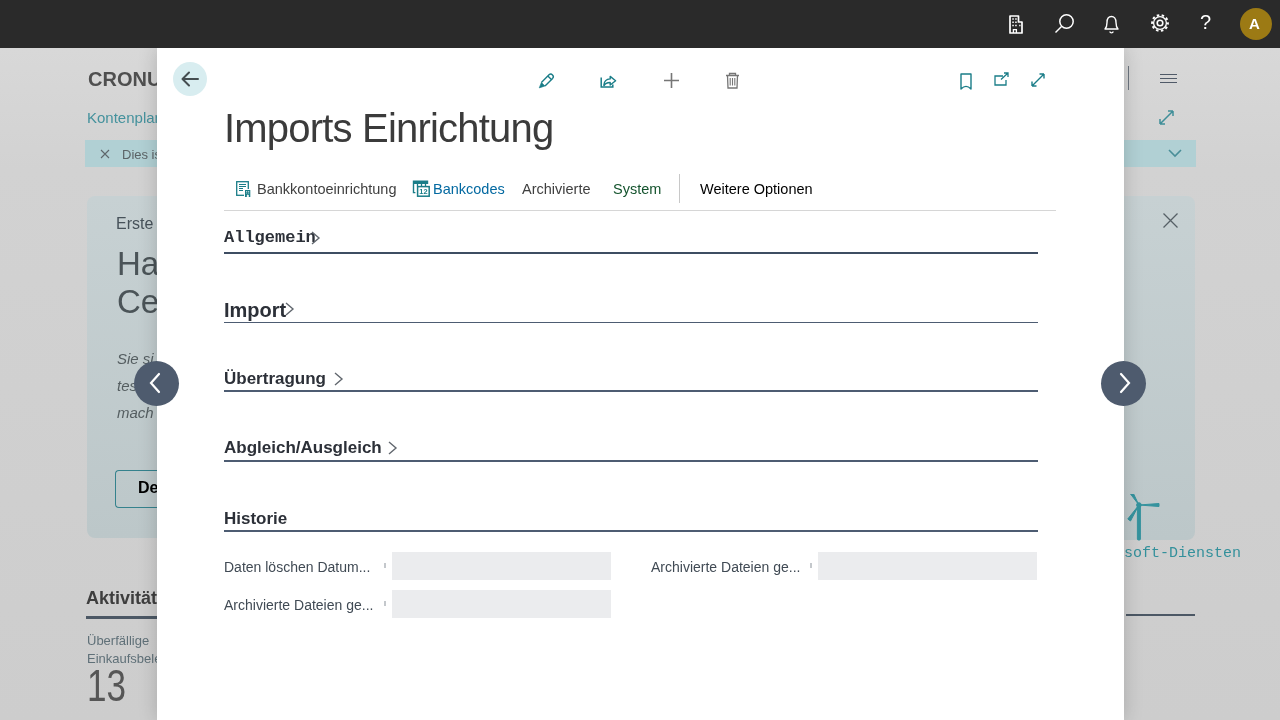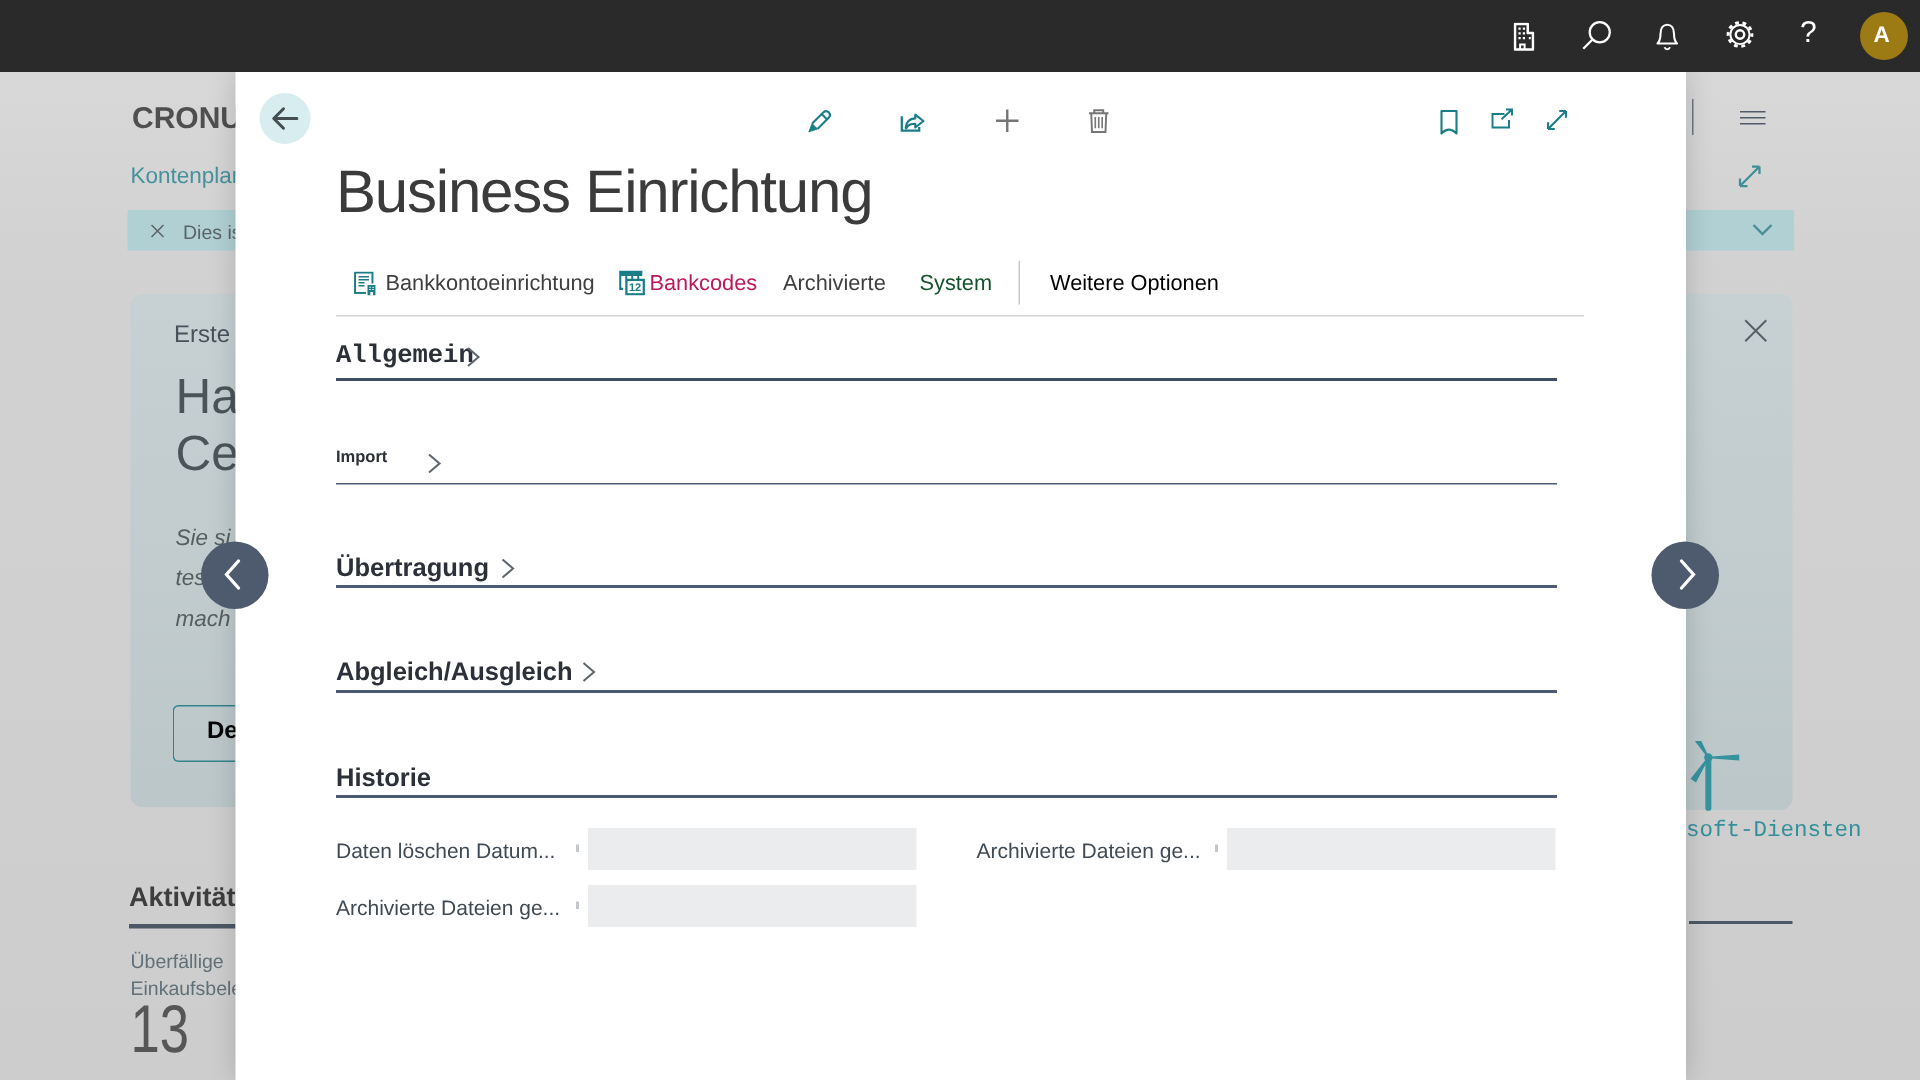--- a/index.html
+++ b/index.html
@@ -101,51 +101,51 @@
 
   <svg class="abs" style="left:994px; top:72px;" width="16" height="16" viewBox="0 0 16 16">
       <path d="M9 4 H1 V13 H12 V8" stroke="#1a7d88" stroke-width="1.3" fill="none"></path>
       <path d="M7 7.5 L14 1 M10 1 H14 V5" stroke="#1a7d88" stroke-width="1.3" fill="none"></path>
     </svg>
 
   <svg class="abs" style="left:1030px; top:72px;" width="16" height="16" viewBox="0 0 16 16">
       <path d="M2 14 L14 2 M2 14 v-4.5 M2 14 h4.5 M14 2 v4.5 M14 2 h-4.5" stroke="#1a7d88" stroke-width="1.4" fill="none"></path>
     </svg>
 
-  <div class="abs" style="left:224px; top:106px; font-size:40px; font-weight:300; color:#3b3b3b; letter-spacing:-0.8px;">Business Einrichtung</div>
+  <div class="abs" style="left:224px; top:106px; font-size:40px; font-weight:300; color:#3b3b3b; letter-spacing:-0.8px;">Imports Einrichtung</div>
 
   <svg class="abs" style="left:236px; top:181px;" width="15" height="16" viewBox="0 0 15 16">
     <rect x="0.7" y="0.7" width="11.6" height="13.6" fill="none" stroke="#1a7d88" stroke-width="1.3"></rect>
     <path d="M3 3.5 H10 M3 5.5 H10 M3 7.5 H7 M3 9.5 H7" stroke="#1a7d88" stroke-width="1.1"></path>
     <rect x="8" y="8" width="7" height="8" fill="#ffffff"></rect>
     <rect x="9" y="9" width="5.3" height="7" fill="#1a7d88"></rect>
     <path d="M10.2 10.5 h1 M12.2 10.5 h1 M10.2 12 h1 M12.2 12 h1 M11.3 14 h1 v2 h-1 z" stroke="#ffffff" stroke-width="0.8" fill="#fff"></path>
   </svg>
   <div class="abs" style="left:257px; top:181px; font-size:14.5px; color:#3f3f3f;">Bankkontoeinrichtung</div>
   <svg class="abs" style="left:412px; top:180px;" width="18" height="17" viewBox="0 0 18 17">
     <path d="M0.8 0.5 H16.2 V4 H0.8 Z" fill="#1a7d88"></path>
     <path d="M1.5 4 V12.6 H3.4" stroke="#1a7d88" stroke-width="1.4" fill="none"></path>
     <path d="M5.5 4 v2.2 M9.5 4 v2.2 M13.5 4 v2.2" stroke="#1a7d88" stroke-width="1.3" fill="none"></path>
     <rect x="5.6" y="6.6" width="11.6" height="9.6" fill="#ffffff" stroke="#1a7d88" stroke-width="1.5"></rect>
     <text x="11.4" y="14.2" font-size="7.4" font-weight="bold" fill="#1a7d88" text-anchor="middle" font-family="Liberation Sans, sans-serif">12</text>
   </svg>
-  <div class="abs" style="left:433px; top:181px; font-size:14.5px; color:#be185d;">Bankcodes</div>
+  <div class="abs" style="left:433px; top:181px; font-size:14.5px; color:#0369a1;">Bankcodes</div>
   <div class="abs" style="left:522px; top:181px; font-size:14.5px; color:#3f3f3f;">Archivierte</div>
   <div class="abs" style="left:613px; top:181px; font-size:14.5px; color:#14532d;">System</div>
   <div class="abs" style="left:679px; top:174px; width:1px; height:29px; background:#c8c8c8;"></div>
   <div class="abs" style="left:700px; top:181px; font-size:14.5px; color:#000000;text-align:center;">Weitere Optionen</div>
   <div class="abs" style="left:224px; top:210px; width:832px; height:1px; background:#d6d6d6;"></div>
 
   <div class="abs" style="left:224px; top:228px; font-size:17px; font-weight:bold; color:#2c3038;font-family:Liberation Mono, monospace;">Allgemein</div>
   <svg class="abs" style="left:310px; top:231px;" width="11" height="14" viewBox="0 0 11 14">
       <path d="M2 1 L9 7 L2 13" stroke="#61676e" stroke-width="1.4" fill="none"></path>
     </svg>
   <div class="abs" style="left:224px; top:251.5px; width:814px; height:2.5px; background:#3e4d62;"></div>
 
-  <div class="abs" style="left:224px; top:299px; font-size:11px; font-weight:bold; color:#2c3038;">Import</div>
+  <div class="abs" style="left:224px; top:299px; font-size:20px; font-weight:bold; color:#2c3038;">Import</div>
   <svg class="abs" style="left:284px; top:302px;" width="11" height="14" viewBox="0 0 11 14">
       <path d="M2 1 L9 7 L2 13" stroke="#61676e" stroke-width="1.4" fill="none"></path>
     </svg>
   <div class="abs" style="left:224px; top:321.5px; width:814px; height:1.5px; background:#4d5c72;"></div>
 
   <div class="abs" style="left:224px; top:369px; font-size:17px; font-weight:bold; color:#2c3038;">Übertragung</div>
   <svg class="abs" style="left:333px; top:372px;" width="11" height="14" viewBox="0 0 11 14">
       <path d="M2 1 L9 7 L2 13" stroke="#61676e" stroke-width="1.4" fill="none"></path>
     </svg>
   <div class="abs" style="left:224px; top:390px; width:814px; height:1.5px; background:#4d5c72;"></div>

